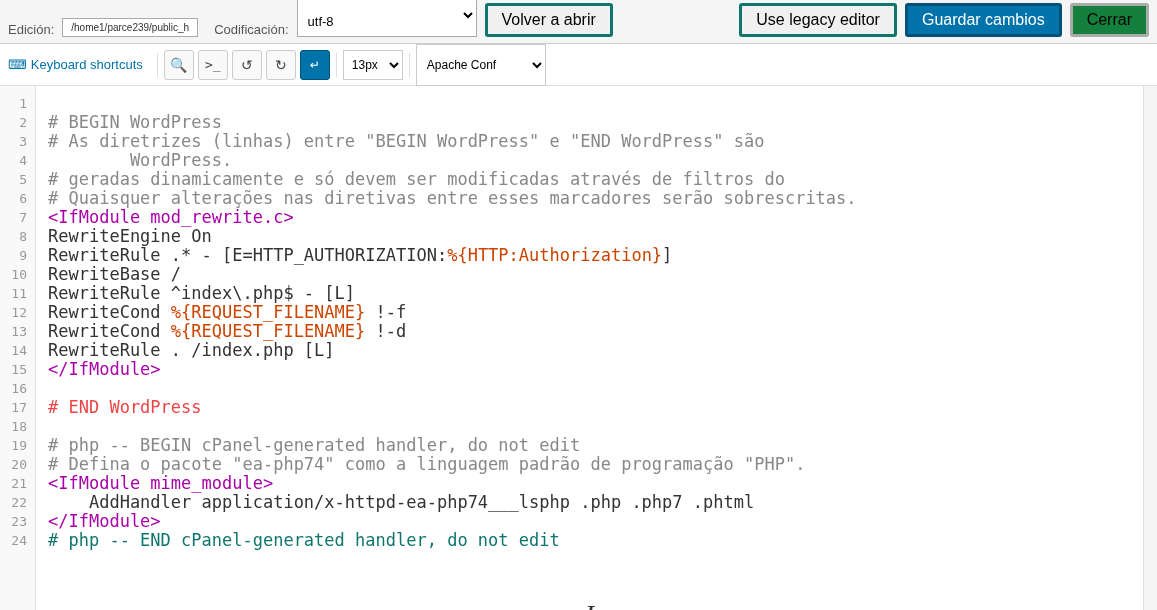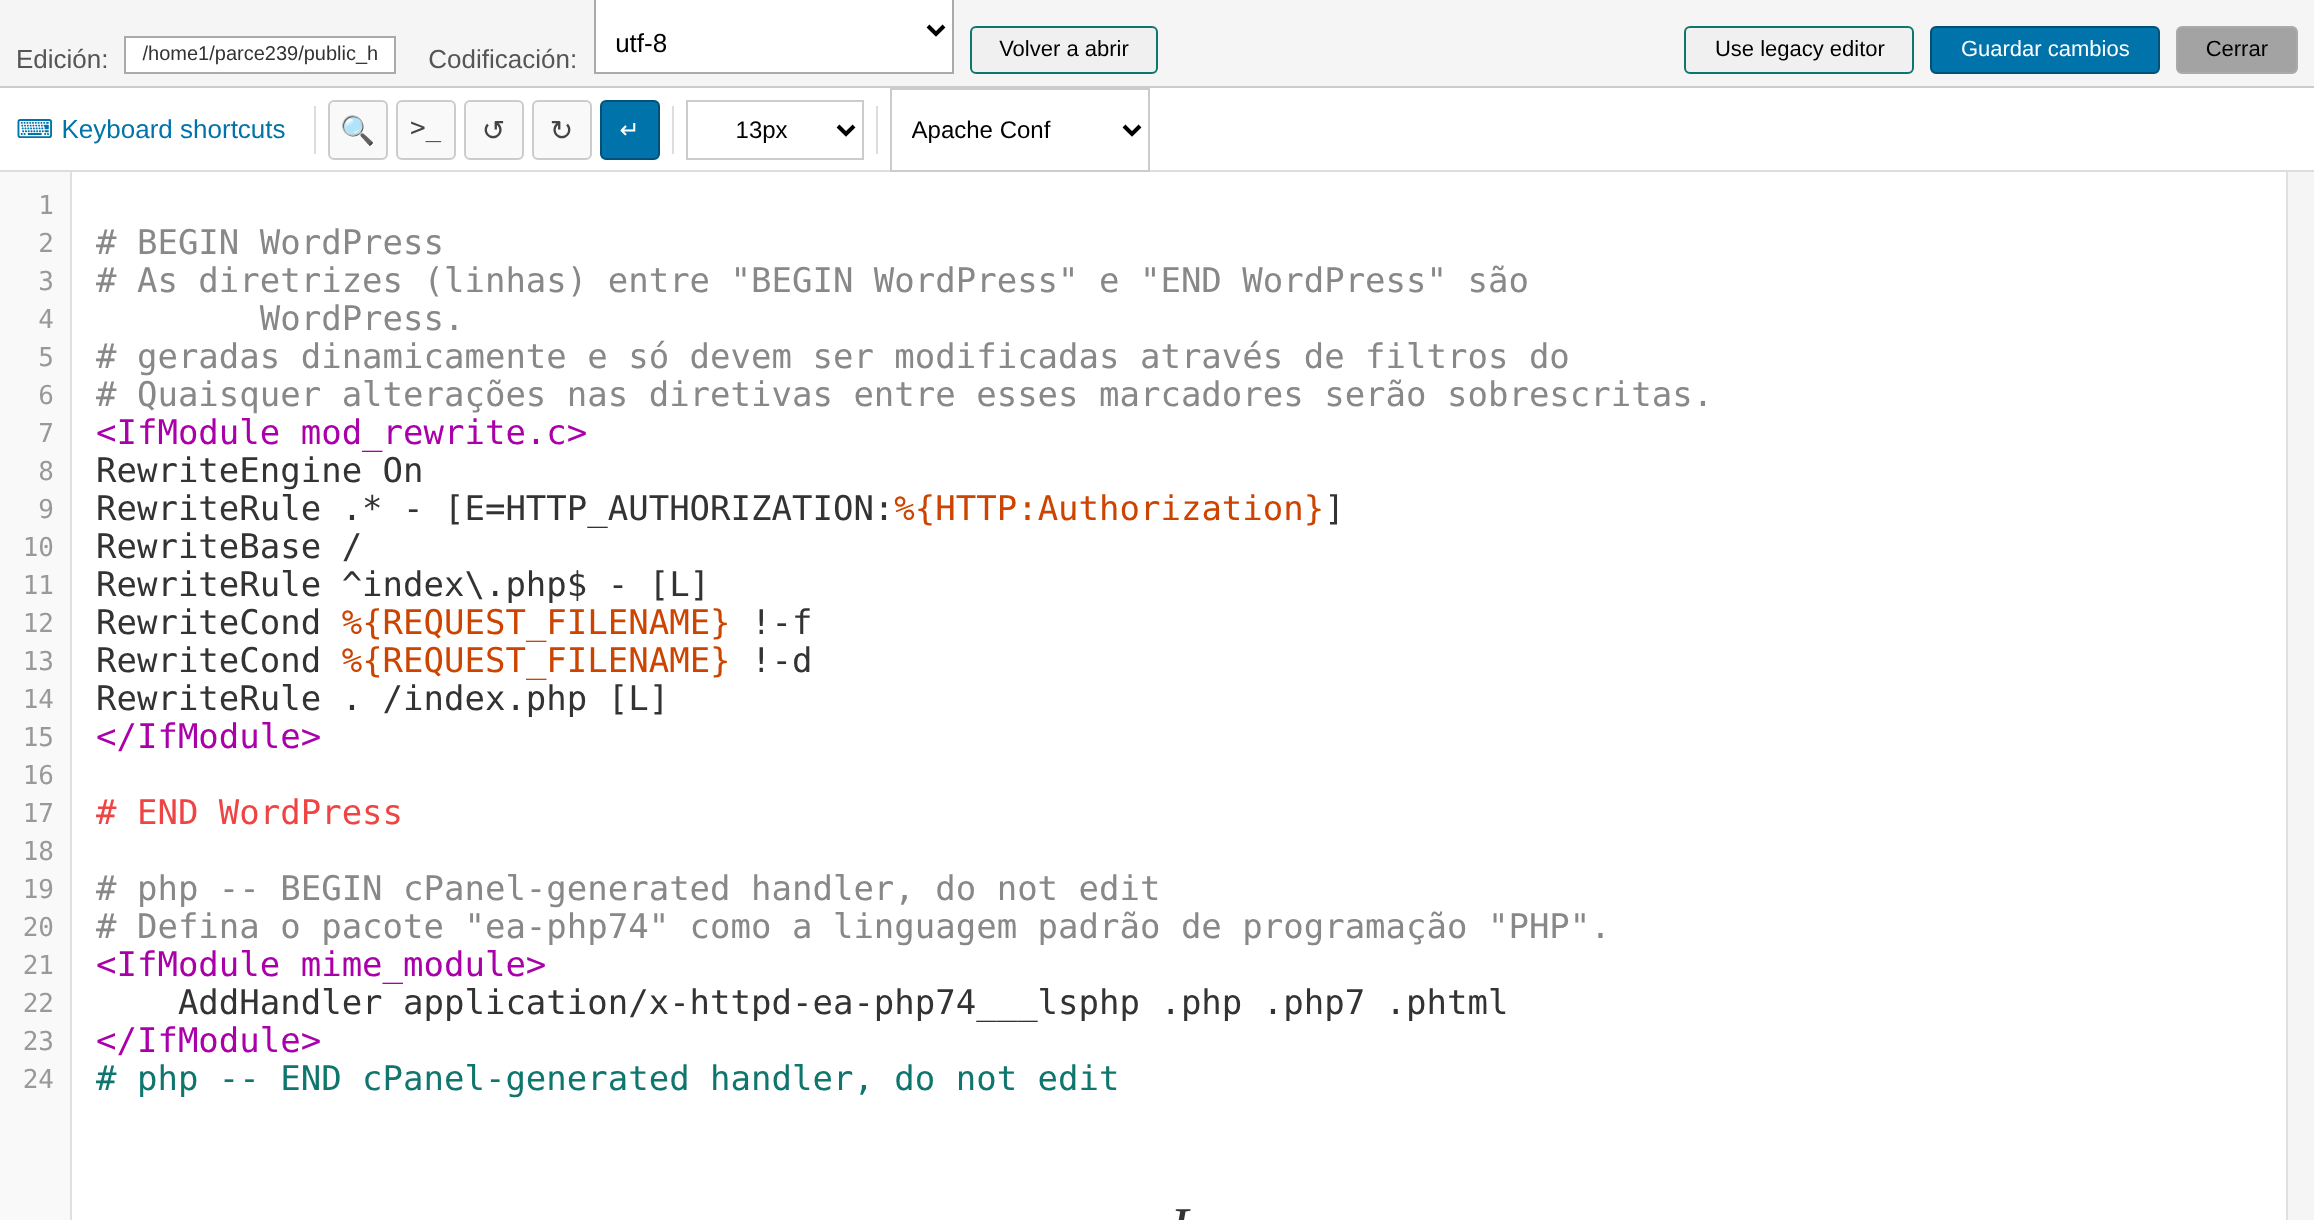--- a/index.html
+++ b/index.html
@@ -40,34 +40,34 @@
     }
     .top-bar select {
       padding: 3px 6px;
       font-size: 13px;
       border: 1px solid #aaa;
       background: #fff;
       min-width: 180px;
     }
     .btn {
       padding: 5px 14px;
-      font-size: 11px;
-      border: 1px solid #0f766e;
+      font-size: 16px;
+      border: 3px solid #0f766e;
       background: #f0f0f0;
       cursor: pointer;
       border-radius: 3px;
       white-space: nowrap;
     }
     .btn-primary {
       background: #0073aa;
       color: #fff;
       border-color: #005177;
     }
     .btn-close {
-      background: #a3a3a3;
+      background: #15803d;
       border-color: #aaa;
     }
     .spacer { flex: 1; }
 
     
     .second-bar {
       display: flex;
       align-items: center;
       border-bottom: 1px solid #ddd;
       padding: 4px 8px;
@@ -97,21 +97,21 @@
       border-radius: 3px;
       font-size: 14px;
       color: #444;
     }
     .icon-btn.active {
       background: #0073aa;
       color: #fff;
       border-color: #005177;
     }
     .font-size-select {
-      padding: 3px 20px;
+      padding: 3px 4px;
       font-size: 12px;
       border: 1px solid #ccc;
       background: #fff;
       min-width: 60px;
       height: 30px;
     }
     .lang-select {
       padding: 3px 6px;
       font-size: 12px;
       border: 1px solid #ccc;

